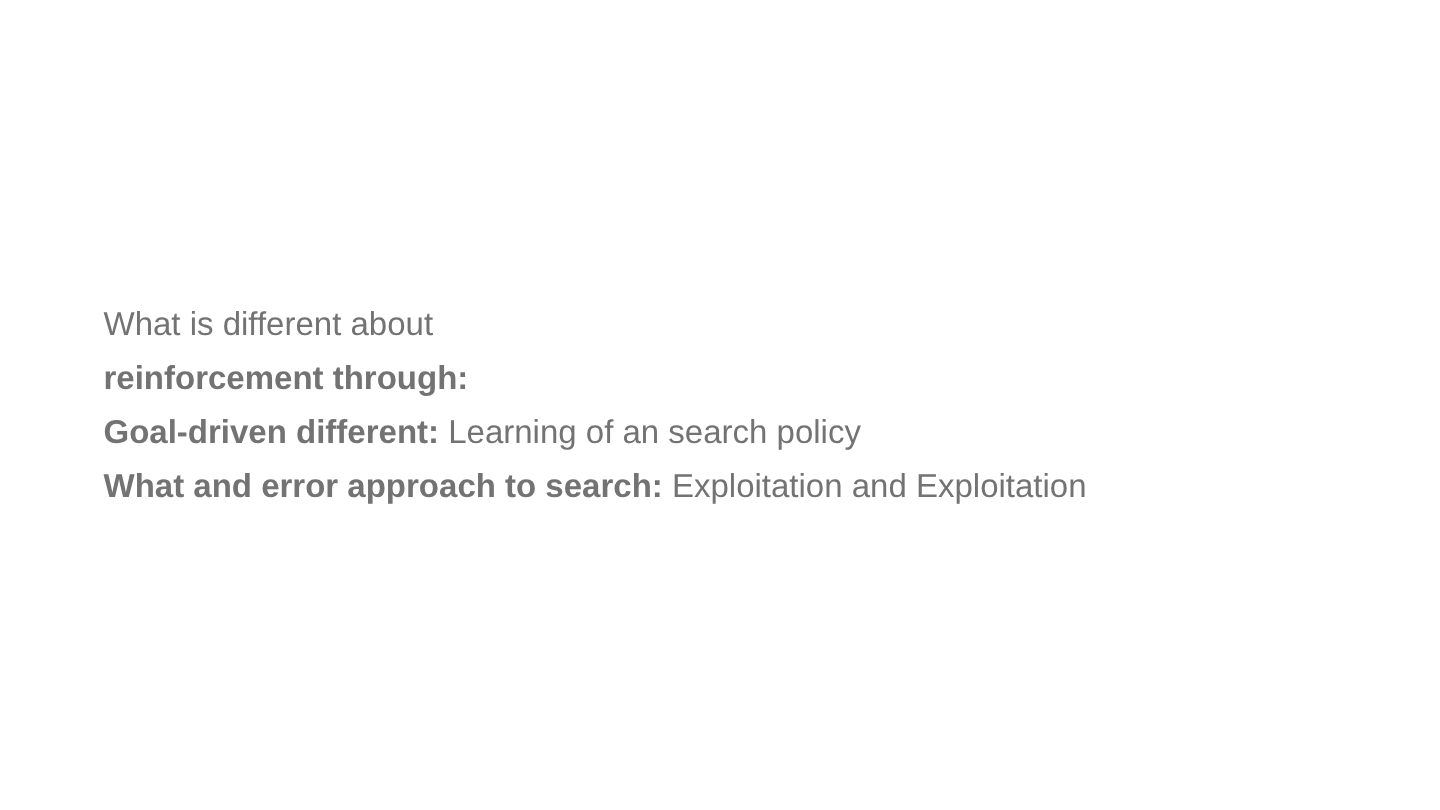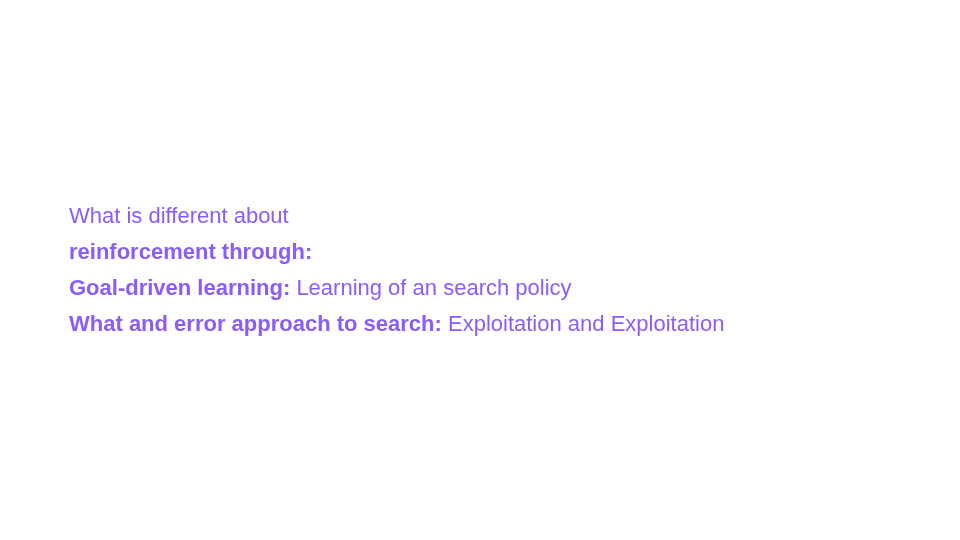--- a/index.html
+++ b/index.html
@@ -29,21 +29,21 @@
     .content-block {
       display: flex;
       flex-direction: column;
       gap: 4px;
       max-width: 860px;
     }
 
     .line {
       font-size: 22px;
       line-height: 1.45;
-      color: #8b5cf6;
+      color: #737373;
     }
 
     .line .bold {
       font-weight: bold;
     }
 
     .line .normal {
       font-weight: normal;
     }
   </style>
@@ -56,21 +56,21 @@
     <div class="line">
       <span class="normal">What is different about</span>
     </div>
 
     <div class="line">
       <span class="bold">reinforcement through:</span>
     </div>
 
 
     <div class="line">
-      <span class="bold">Goal-driven learning: </span><span class="normal">Learning of an search policy</span>
+      <span class="bold">Goal-driven different: </span><span class="normal">Learning of an search policy</span>
     </div>
 
     <div class="line">
       <span class="bold">What and error approach to search: </span><span class="normal">Exploitation and Exploitation</span>
     </div>
 
   </div>
 </div>
 
 </body></html>

